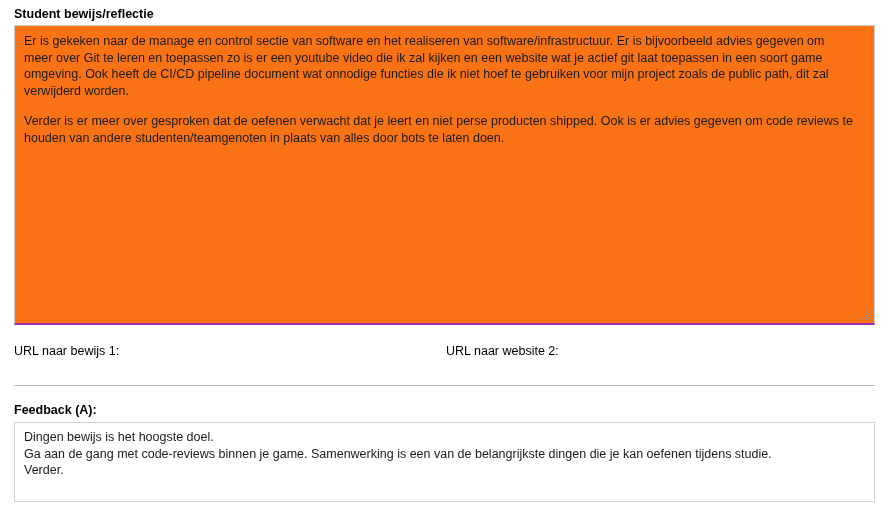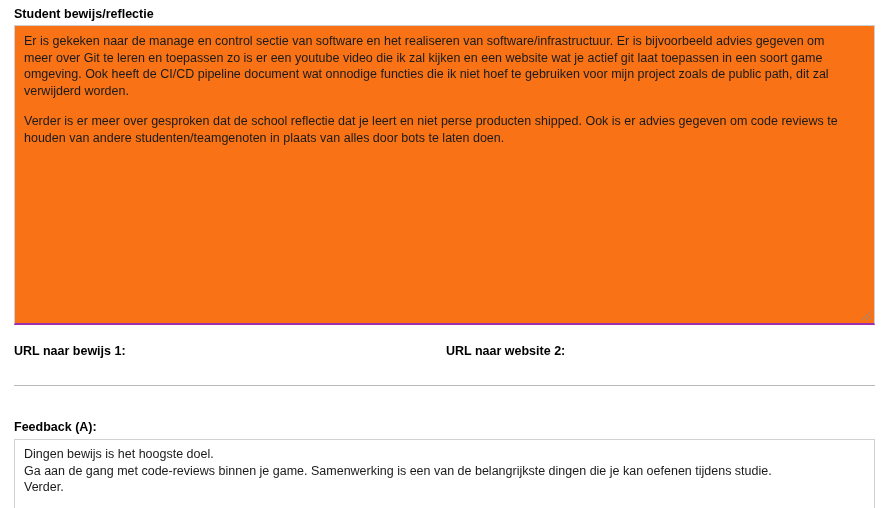--- a/index.html
+++ b/index.html
@@ -56,39 +56,39 @@
     height: 12px;
     cursor: nwse-resize;
   }
   .resize-handle svg { display: block; }
 
   .url-row {
     display: flex;
     margin-top: 18px;
   }
   .url-label {
-    font-weight: bold;
+    font-weight: normal;
     font-size: 12.5px;
     color: #000000;
     line-height: 16px;
   }
   .url-col-1 { width: 432px; }
   .url-col-2 { width: 400px; }
 
   .divider {
     border: 0;
     border-top: 1px solid #b9b9b9;
     margin: 26px 0 0 0;
   }
 
   .feedback-label {
     font-weight: bold;
     font-size: 12.5px;
     color: #000000;
-    margin-top: 34px;
+    margin-top: 17px;
     margin-bottom: 5px;
   }
   .feedback-box {
     border: 1px solid #d2d2d2;
     background: #ffffff;
     box-sizing: border-box;
     padding: 6px 9px 0 9px;
     height: 80px;
     overflow: hidden;
   }
@@ -100,21 +100,21 @@
 </style>
 </head>
 <body>
 
 <div class="page">
 
   <div class="section-label">Student bewijs/reflectie</div>
 
   <div class="textarea-box">
     <p>Er is gekeken naar de manage en control sectie van software en het realiseren van software/infrastructuur. Er is bijvoorbeeld advies gegeven om meer over Git te leren en toepassen zo is er een youtube video die ik zal kijken en een website wat je actief git laat toepassen in een soort game omgeving. Ook heeft de CI/CD pipeline document wat onnodige functies die ik niet hoef te gebruiken voor mijn project zoals de public path, dit zal verwijderd worden.</p>
-    <p>Verder is er meer over gesproken dat de school reflectie dat je leert en niet perse producten shipped. Ook is er advies gegeven om code reviews te houden van andere studenten/teamgenoten in plaats van alles door bots te laten doen.</p>
+    <p>Verder is er meer over gesproken dat de oefenen verwacht dat je leert en niet perse producten shipped. Ook is er advies gegeven om code reviews te houden van andere studenten/teamgenoten in plaats van alles door bots te laten doen.</p>
     <span class="resize-handle">
       <svg width="12" height="12" viewBox="0 0 12 12">
         <path d="M11 2 L2 11 M11 6 L6 11 M11 10 L10 11" stroke="#8a8a8a" stroke-width="1" fill="none"></path>
       </svg>
     </span>
   </div>
 
   <div class="url-row">
     <div class="url-col-1">
       <span class="url-label">URL naar bewijs 1:</span>

